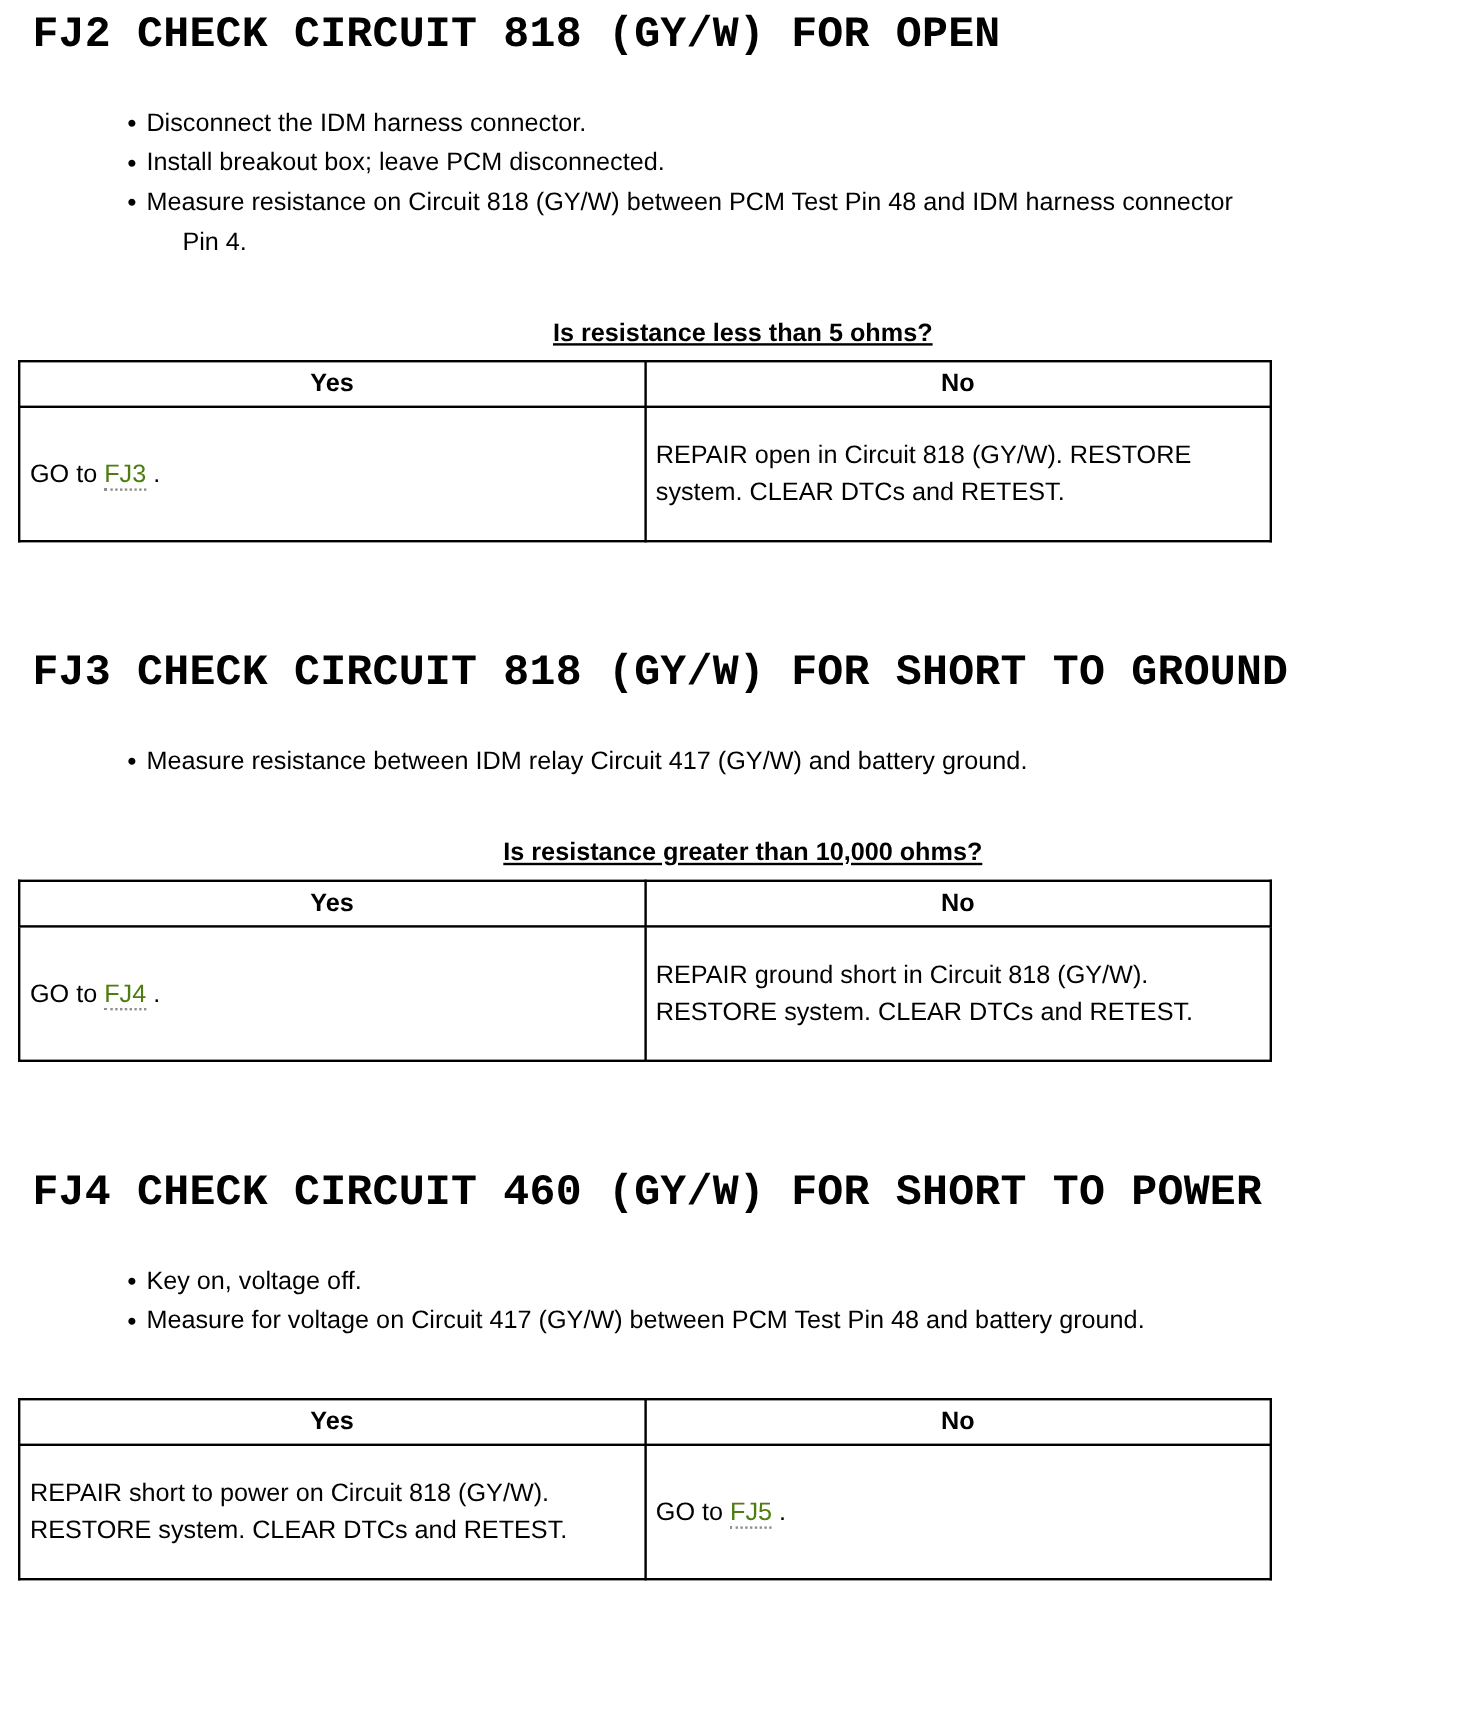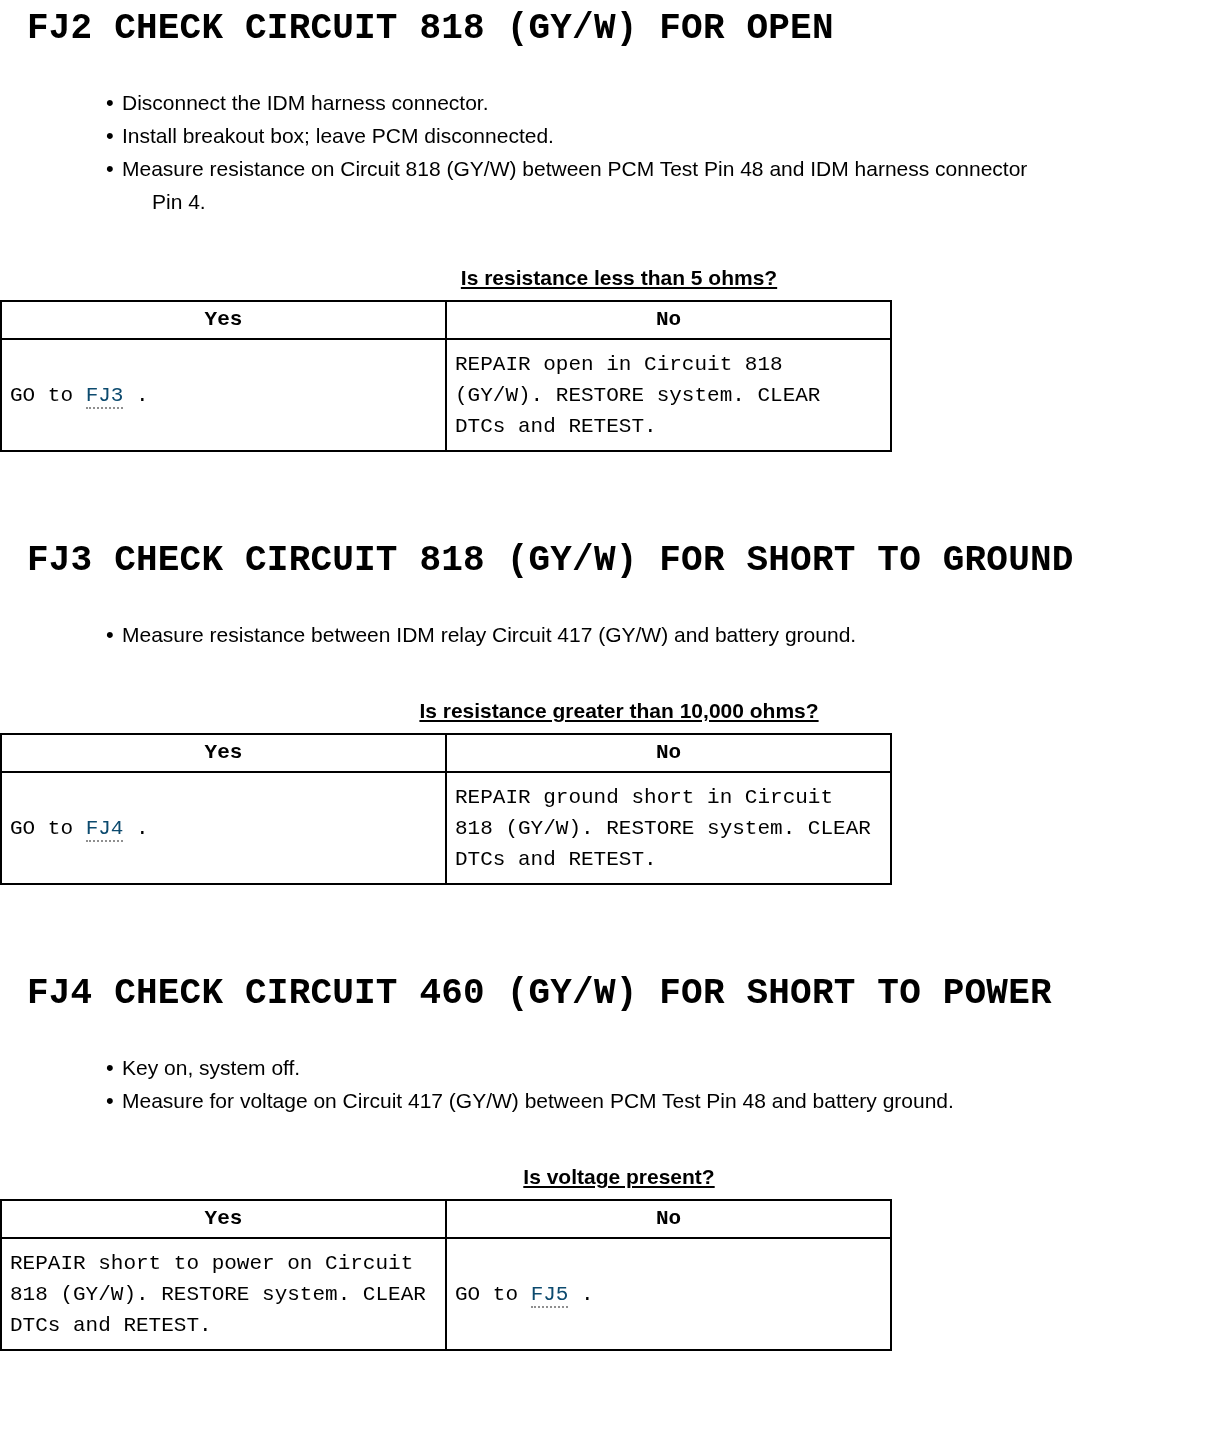--- a/index.html
+++ b/index.html
@@ -53,23 +53,22 @@
   .question {
     font-weight: bold;
     text-decoration: underline;
     font-size: 21px;
     margin: 0 0 10px 22px;
     text-align: center;
   }
   table.decision {
     border-collapse: collapse;
     table-layout: fixed;
-    width: 892px;
-    margin-left: 0;
-    font-family: Liberation Mono, monospace;
+    width: 1045px;
+    margin-left: 15px;
   }
   table.decision th,
   table.decision td {
     border: 2px solid #000000;
     font-size: 21px;
     width: 50%;
   }
   table.decision th {
     font-weight: bold;
     text-align: center;
@@ -77,21 +76,21 @@
     line-height: 26px;
   }
   table.decision td {
     padding: 4px 8px;
     height: 112px;
     vertical-align: middle;
     line-height: 31px;
     text-align: left;
   }
   a.doclink {
-    color: #0c4a6e;
+    color: #4d7c0f;
     text-decoration: none;
     border-bottom: 2px dotted #8f8f8f;
     cursor: pointer;
   }
 </style>
 </head>
 <body>
 
 <div class="section">
   <h1 class="section-heading">FJ2 CHECK CIRCUIT 818 (GY/W) FOR OPEN</h1>
@@ -131,24 +130,23 @@
       <td><span>GO to </span><a class="doclink">FJ4</a><span> .</span></td>
       <td>REPAIR ground short in Circuit 818 (GY/W). RESTORE system. CLEAR DTCs and RETEST.</td>
     </tr>
   </tbody>
     </table>
 </div>
 
 <div class="section">
   <h1 class="section-heading">FJ4 CHECK CIRCUIT 460 (GY/W) FOR SHORT TO POWER</h1>
   <ul class="bullets">
-    <li>Key on, system off.</li>
+    <li>Key on, voltage off.</li>
     <li>Measure for voltage on Circuit 417 (GY/W) between PCM Test Pin 48 and battery ground.</li>
   </ul>
-  <div class="question">Is voltage present?</div>
   <table class="decision">
     <tbody>
         <tr>
       <th>Yes</th>
       <th>No</th>
     </tr>
     <tr>
       <td>REPAIR short to power on Circuit 818 (GY/W). RESTORE system. CLEAR DTCs and RETEST.</td>
       <td><span>GO to </span><a class="doclink">FJ5</a><span> .</span></td>
     </tr>

